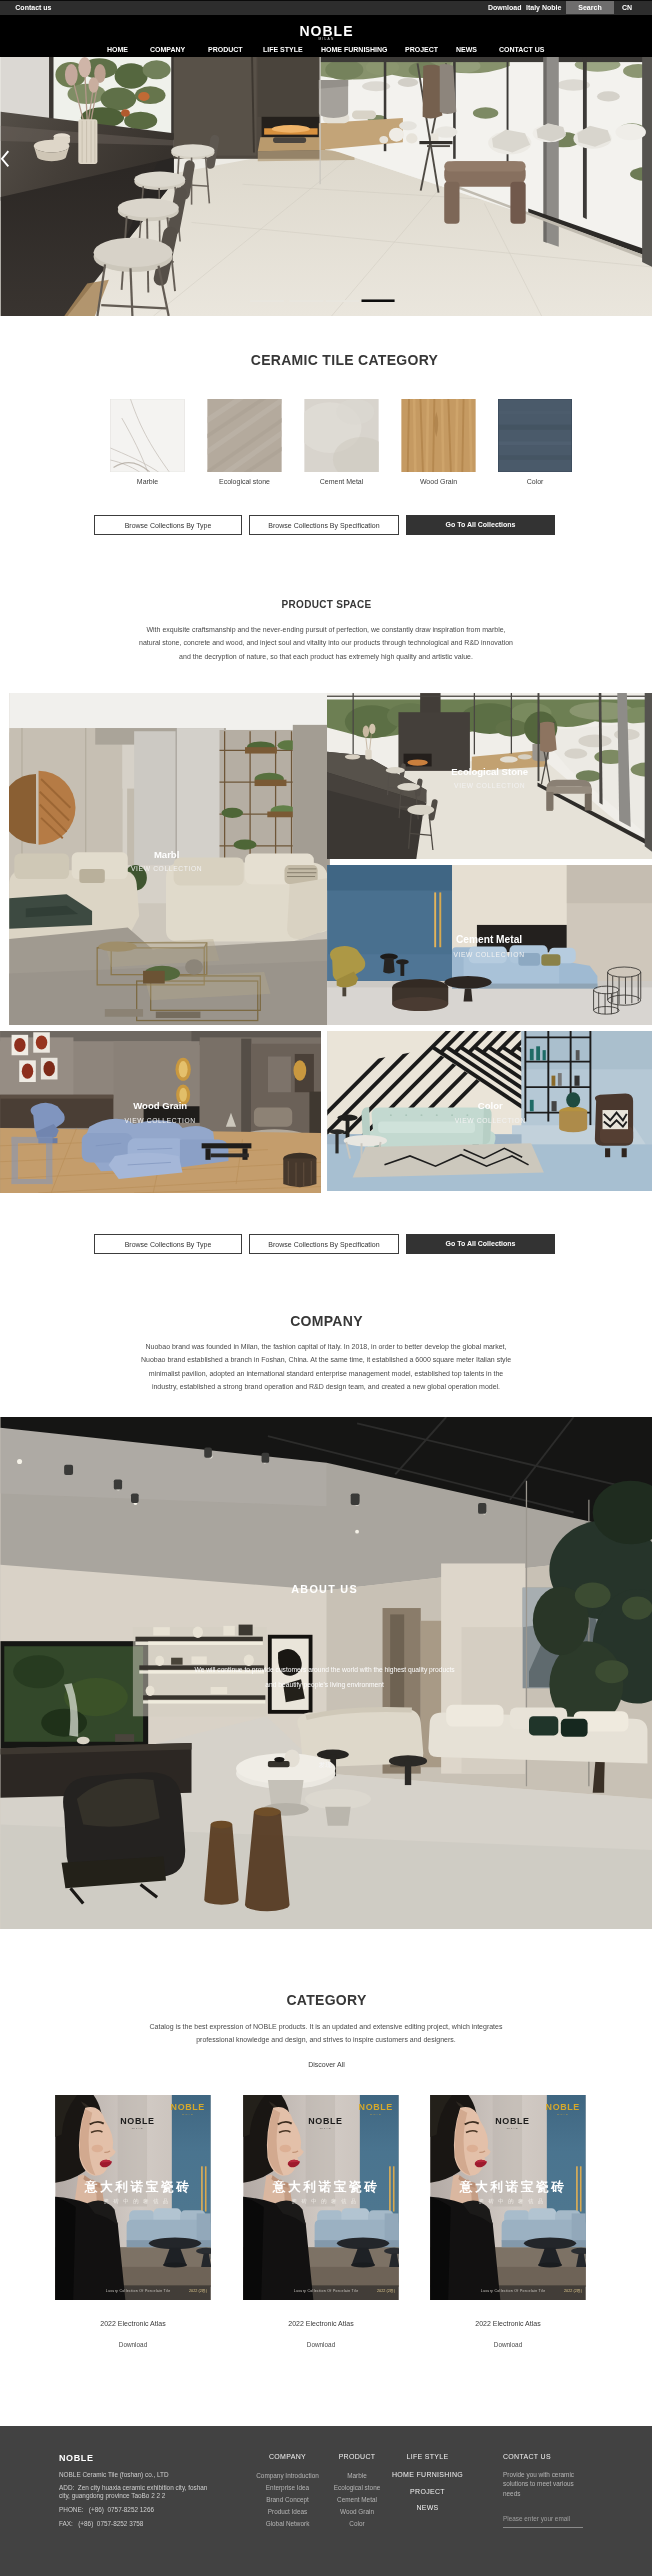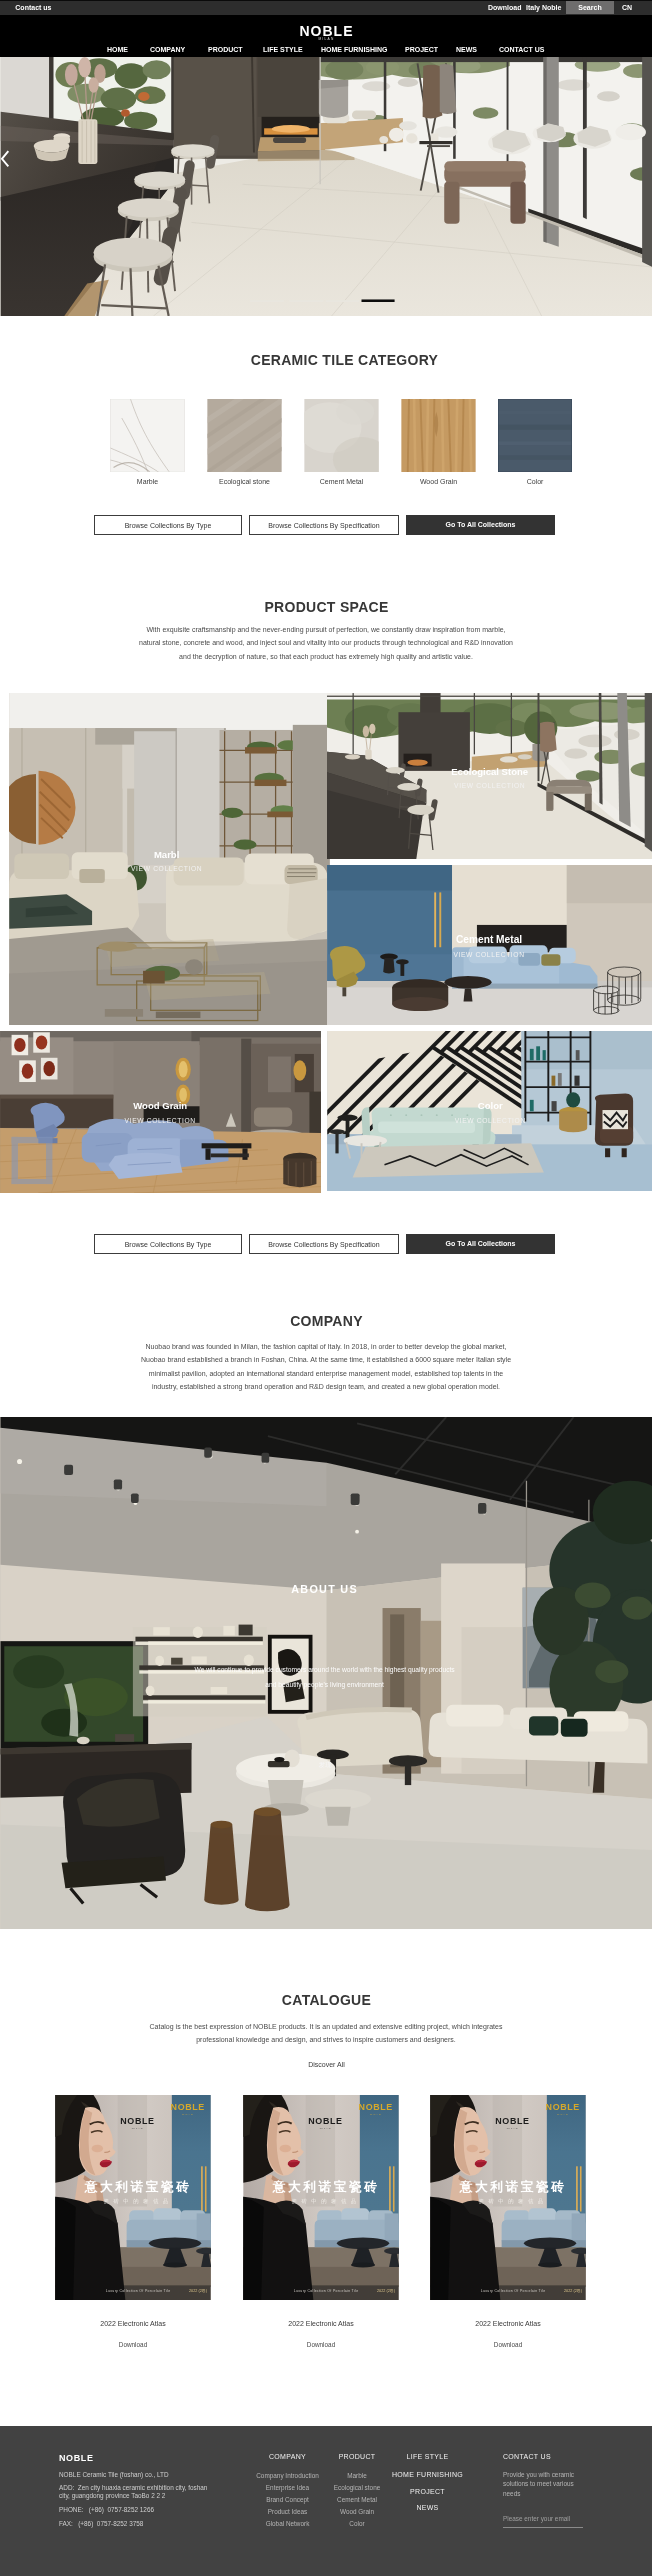--- a/index.html
+++ b/index.html
@@ -377,21 +377,21 @@
 
   <div class="abs" style="left:94px;top:0;width:148px;height:20.4px;border:0.6px solid #3c3c3c;background:#fff;color:#333;font-size:7px;text-align:center;line-height:19px;">Browse Collections By Type</div>
 
   <div class="abs" style="left:249px;top:0;width:150px;height:20.4px;border:0.6px solid #3c3c3c;background:#fff;color:#333;font-size:7px;text-align:center;line-height:19px;">Browse Collections By Specification</div>
 
   <div class="abs" style="left:406px;top:0;width:149px;height:20.4px;background:#333333;color:#fff;font-size:7px;font-weight:bold;text-align:center;line-height:20.4px;">Go To All Collections</div>
 </div>
 
 <div class="abs" style="left:0;top:599px;width:653px;">
 
-  <div class="abs ctr" style="left:0;top:0;width:653px;font-size:14px;font-weight:bold;color:#373737;letter-spacing:0.3px;">PRODUCT SPACE</div>
+  <div class="abs ctr" style="left:0;top:0;width:653px;font-size:10px;font-weight:bold;color:#373737;letter-spacing:0.3px;">PRODUCT SPACE</div>
 
   <div class="abs ctr" style="left:71px;top:24px;width:510px;font-size:7px;color:#4a4a4a;line-height:13.4px;">With exquisite craftsmanship and the never-ending pursuit of perfection, we constantly draw inspiration from marble,<br>natural stone, concrete and wood, and inject soul and vitality into our products through technological and R&amp;D innovation<br>and the decryption of nature, so that each product has extremely high quality and artistic value.</div>
 </div>
 
 <div class="abs" style="left:0;top:693px;width:653px;height:500px;">
 
   <div class="abs" style="left:0;top:0;width:321px;height:332px;overflow:hidden;margin-left:9px;">
   <svg width="321" height="332" viewBox="0 0 503 521" xmlns="http://www.w3.org/2000/svg">
     <rect width="503" height="521" fill="#cdc7bc"></rect>
 
@@ -1071,21 +1071,21 @@
 <text x="509" y="400" font-family="Liberation Sans, sans-serif" font-size="10.5" fill="#fdfdfd" text-anchor="middle">We will continue to provide customers around the world with the highest quality products</text>
 <text x="509" y="424" font-family="Liberation Sans, sans-serif" font-size="10.5" fill="#fdfdfd" text-anchor="middle">and beautify people's living environment</text>
 
 <text x="510" y="550" font-family="Liberation Sans, sans-serif" font-size="10" fill="#f5f5f5" text-anchor="middle">发现</text>
 </svg>
 
 </div>
 
 <div class="abs" style="left:0;top:1992px;width:653px;">
 
-  <div class="abs ctr" style="left:0;top:0;width:653px;font-size:14px;font-weight:bold;color:#373737;letter-spacing:0.3px;">CATALOGUE</div>
+  <div class="abs ctr" style="left:0;top:0;width:653px;font-size:14px;font-weight:bold;color:#373737;letter-spacing:0.3px;">CATEGORY</div>
 
   <div class="abs ctr" style="left:71px;top:29px;width:510px;font-size:7px;color:#4a4a4a;line-height:12.7px;">Catalog is the best expression of NOBLE products. It is an updated and extensive editing project, which integrates<br>professional knowledge and design, and strives to inspire customers and designers.</div>
 
   <div class="abs ctr" style="left:0;top:69px;width:653px;font-size:7px;color:#3a3a3a;">Discover All</div>
 </div>
 
 <div class="abs" style="left:55px;top:2095px;width:156px;height:205px;overflow:hidden;"><svg width="156" height="205" viewBox="0 0 244 322" xmlns="http://www.w3.org/2000/svg">
 <defs>
 <linearGradient id="cwall" x1="0" y1="0" x2="1" y2="0">
 <stop offset="0" stop-color="#b3aaa5"></stop>

